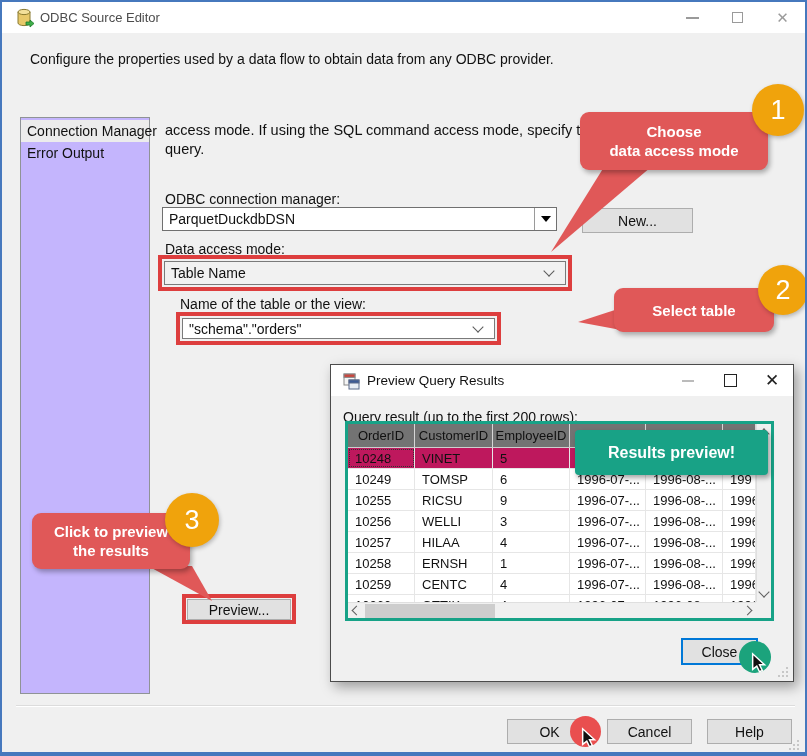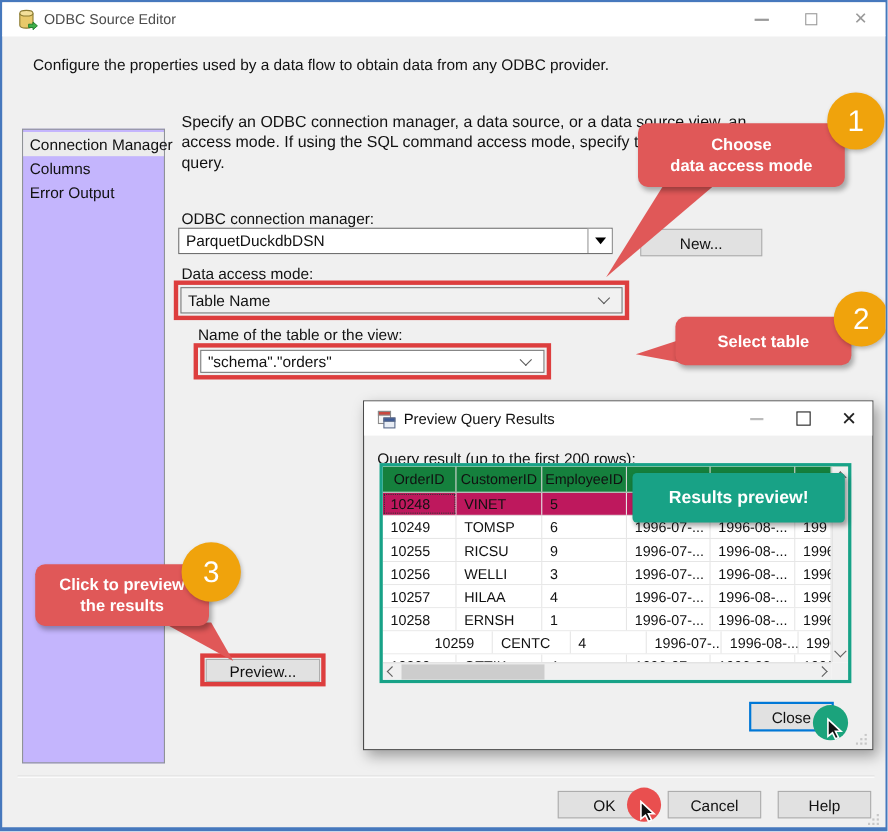--- a/index.html
+++ b/index.html
@@ -66,21 +66,21 @@
   .pv-titlebar { position:absolute; left:0; top:0; width:100%; height:31px; background:#fff; }
   .pv-title { position:absolute; left:36px; top:8px; font-size:13.5px; color:#111; }
   .pv-btn { position:absolute; top:0; width:42px; height:31px; display:flex; align-items:center; justify-content:center; }
   .pv-min { width:12px; height:0; border-top:2px solid #bbb; }
   .pv-max { width:13px; height:13px; border:1.5px solid #222; }
   .pv-close { font-size:17px; color:#222; line-height:1; }
   .pv-label { position:absolute; left:12px; top:44px; font-size:14px; color:#111; }
 
   
   .grid { position:absolute; left:14px; top:56px; width:429px; height:200px; border:3px solid #17a287; background:#fff; overflow:hidden; }
-  .g-head { display:flex; height:24px; background:#15803d; border-bottom:1px solid #cfcfcf; }
+  .g-head { display:flex; height:24px; background:#737373; border-bottom:1px solid #cfcfcf; }
   .g-head .hc { font-size:13px; color:#111; display:flex; align-items:center; justify-content:center;
                 border-right:1px solid #d6d6d6; overflow:hidden; }
   .g-rows { position:absolute; left:0; top:24px; width:408px; height:154px; overflow:hidden; }
   .g-row { display:flex; height:21px; border-bottom:1px solid #e6e6e6; background:#fff; }
   .g-row.sel { background:#be185d; }
   .g-row .c { font-size:13px; color:#111; display:flex; align-items:center; padding-left:7px;
               border-right:1px solid #e6e6e6; overflow:hidden; white-space:nowrap; }
   .g-row.sel .c0 { outline:1px dotted #333; outline-offset:-2px; }
 
   .vscroll { position:absolute; right:0; top:0; width:15px; height:178px; background:#f0f0f0; border-left:1px solid #dfdfdf; }
@@ -127,25 +127,23 @@
       </div>
     <div class="tb-btn" style="right:0">
         <span class="glyph-close">✕</span>
       </div>
   </div>
 
   <div class="desc-text">Configure the properties used by a data flow to obtain data from any ODBC provider.</div>
 
   <div class="sidebar">
     <div class="item sel">Connection Manager</div>
-    <div class="item">Columns</div>
     <div class="item">Error Output</div>
   </div>
 
-  <div class="instr" style="top:101px">Specify an ODBC connection manager, a data source, or a data source view, an</div>
   <div class="instr" style="top:120px">access mode. If using the SQL command access mode, specify the SQL comm</div>
   <div class="instr" style="top:139px">query.</div>
 
   <div class="lbl" style="left:163px;top:189px">ODBC connection manager:</div>
   <div class="combo-classic" style="left:160px;top:205px;width:395px;height:24px">
     <span class="txt">ParquetDuckdbDSN</span>
     <span class="dd">
         <span class="tri-down"></span>
       </span>
   </div>
@@ -256,21 +254,21 @@
           </div>
           <div class="g-row">
             <div class="c c0" style="width: 67px;">10258</div>
             <div class="c c1" style="width: 78px;">ERNSH</div>
             <div class="c c2" style="width: 77px;">1</div>
             <div class="c c3" style="width: 76px;">1996-07-...</div>
             <div class="c c4" style="width: 77px;">1996-08-...</div>
             <div class="c c5" style="width: 33px;">1996</div>
           </div>
           <div class="g-row">
-            <div class="c c0" style="width: 67px; margin-left: 40px;">10259</div>
+            <div class="c c0" style="width: 67px;">10259</div>
             <div class="c c1" style="width: 78px;">CENTC</div>
             <div class="c c2" style="width: 77px;">4</div>
             <div class="c c3" style="width: 76px;">1996-07-...</div>
             <div class="c c4" style="width: 77px;">1996-08-...</div>
             <div class="c c5" style="width: 33px;">1996</div>
           </div>
           <div class="g-row">
             <div class="c c0" style="width: 67px;">10260</div>
             <div class="c c1" style="width: 78px;">OTTIK</div>
             <div class="c c2" style="width: 77px;">4</div>

